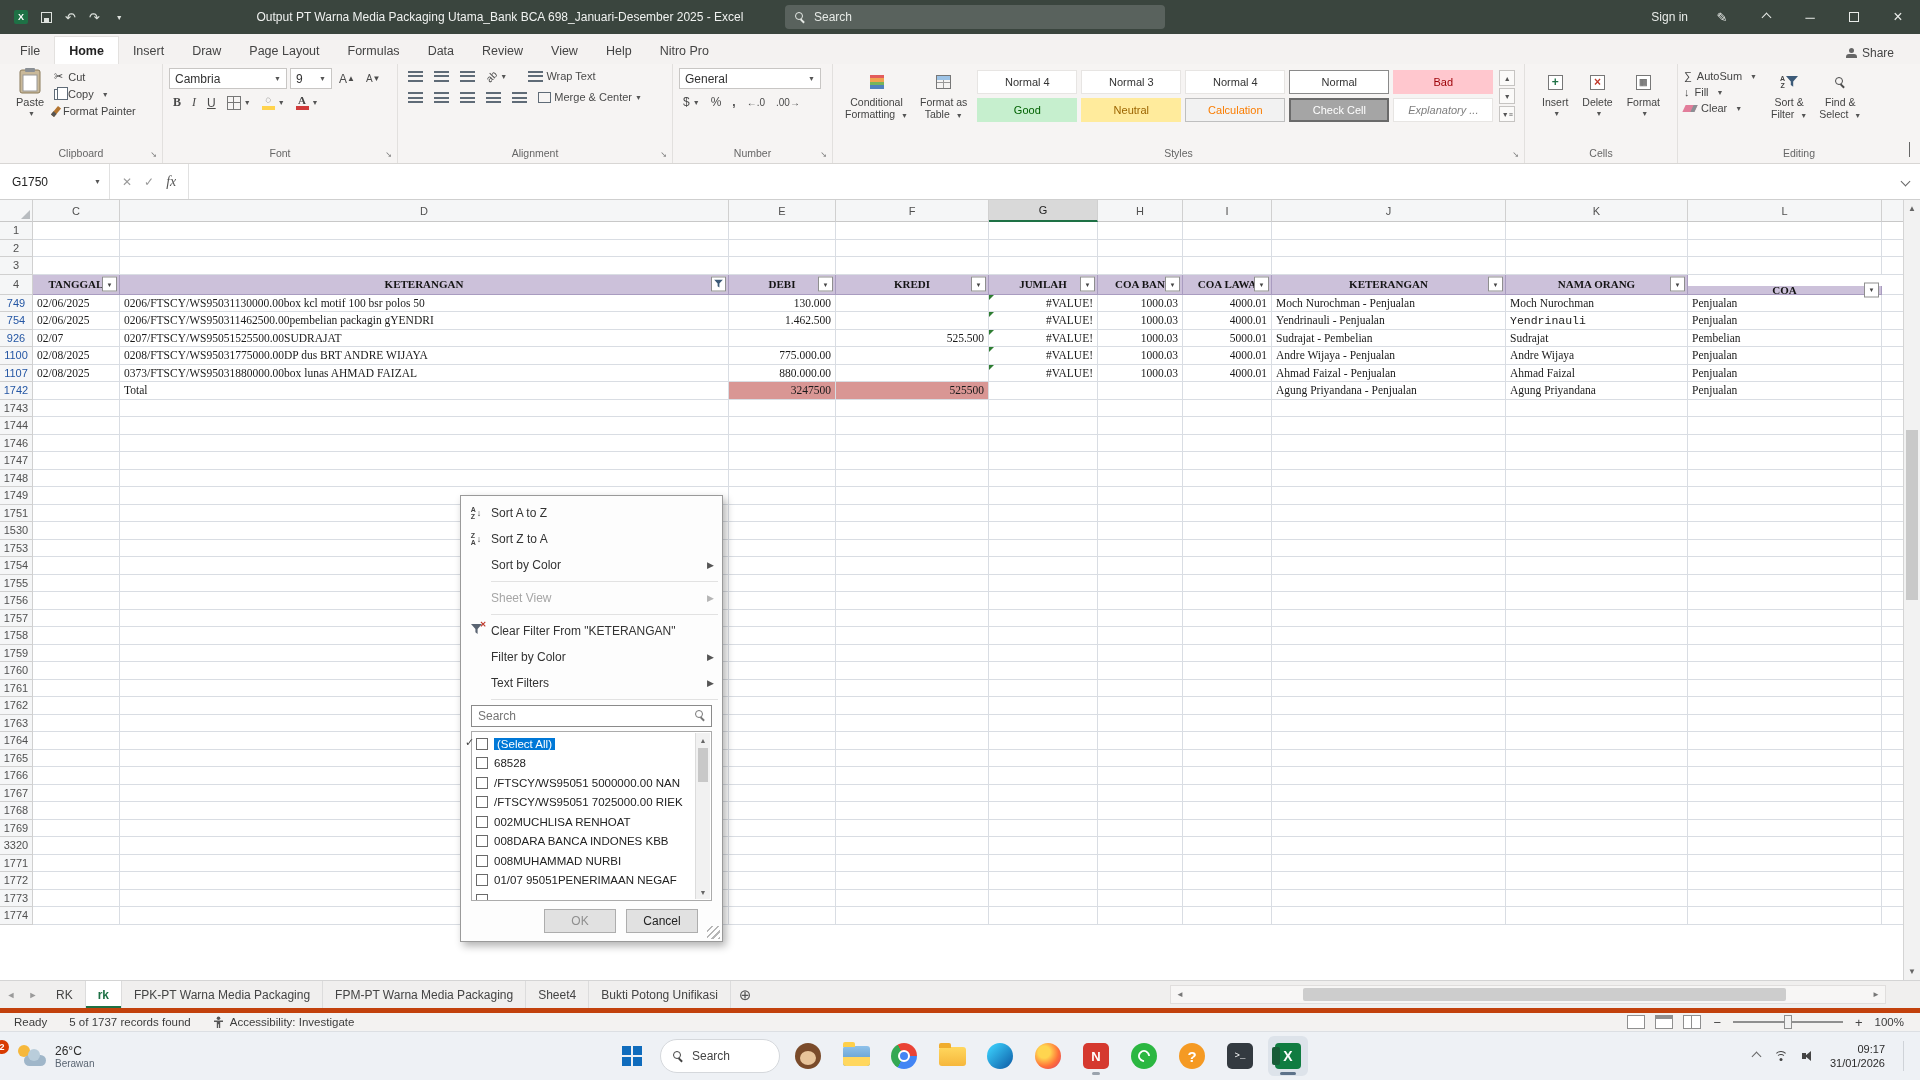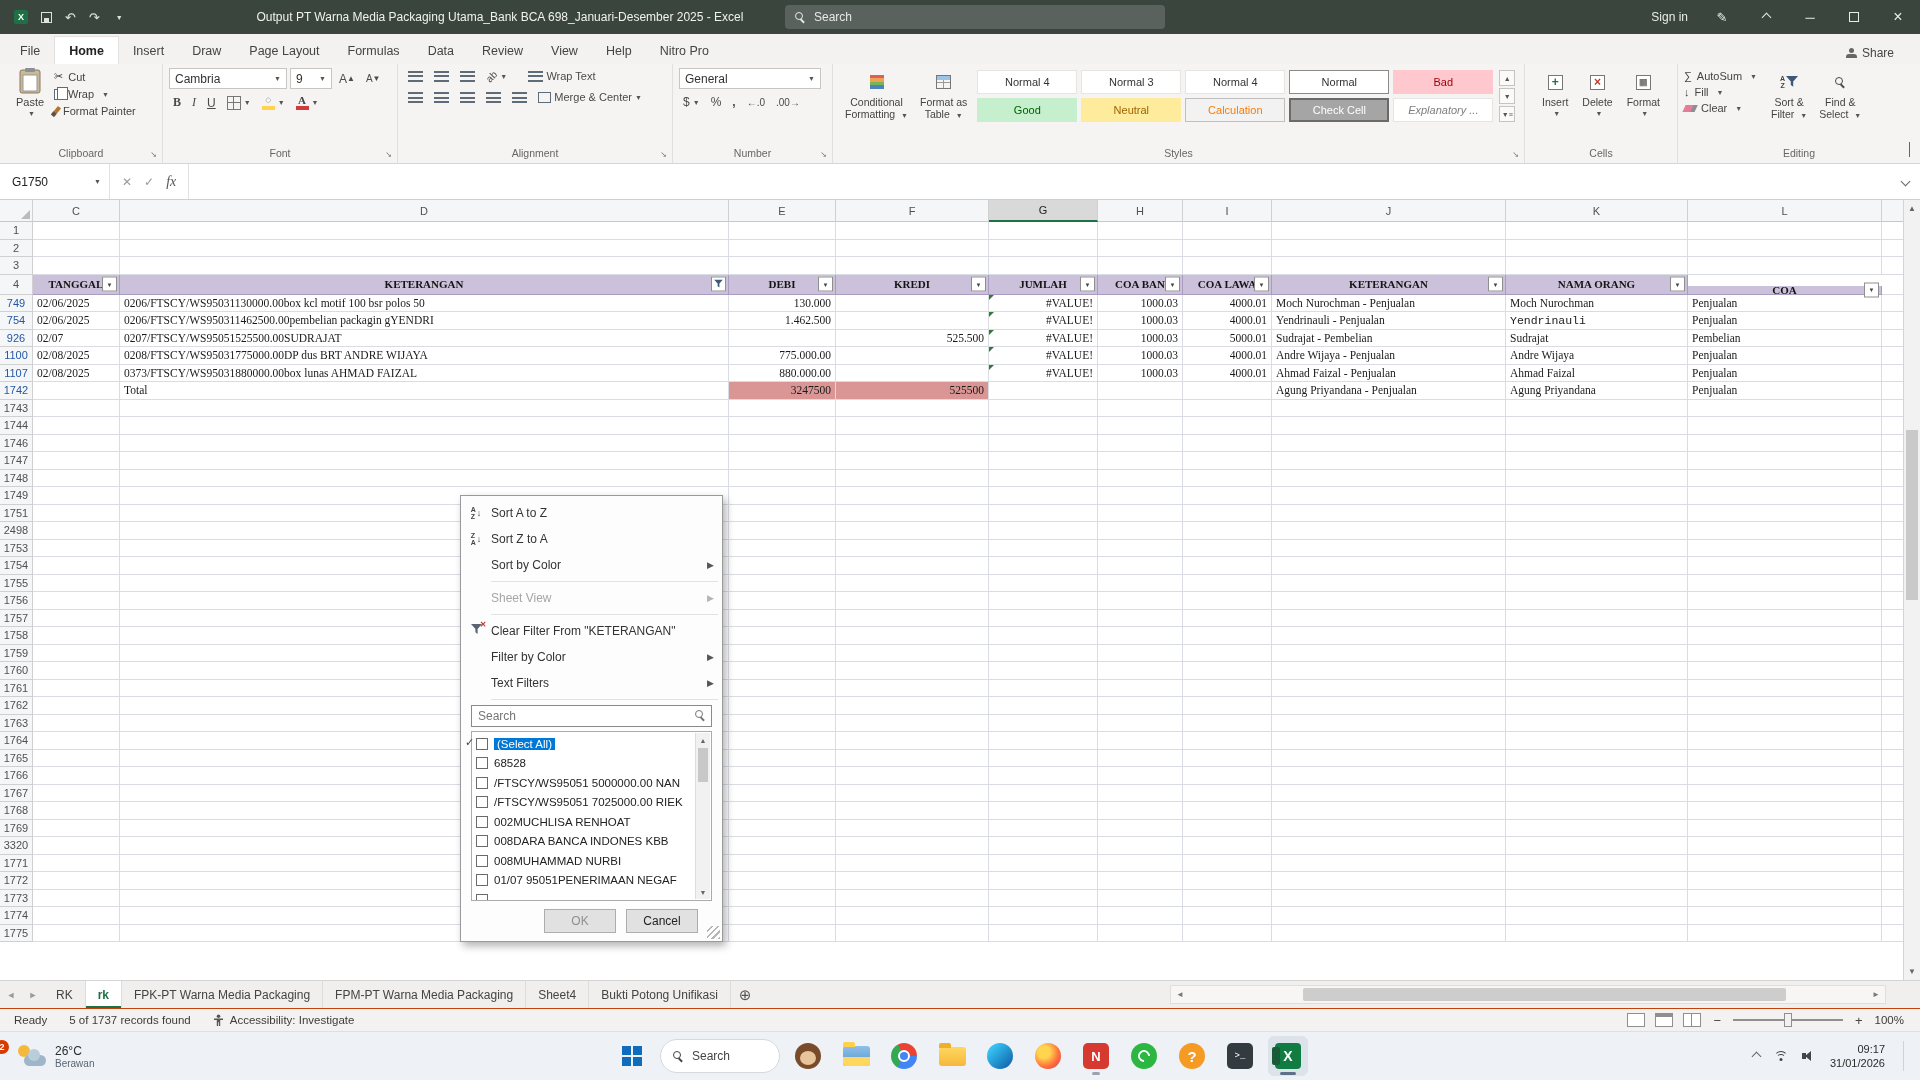--- a/index.html
+++ b/index.html
@@ -144,21 +144,21 @@
 #tabbar{position:absolute;top:980px;left:0;width:1920px;height:28px;background:#f0efee;border-top:1px solid #d4d4d4;display:flex;align-items:stretch;font-size:12px;position:absolute}
 .tab-nav{width:22px;display:flex;align-items:center;justify-content:center;color:#9a9a9a;font-size:9px}
 .stab{display:flex;align-items:center;padding:0 12px;color:#444;border-right:1px solid #dcdcdc;white-space:nowrap}
 .stab.active{background:#fff;color:#1e7145;font-weight:bold;box-shadow:inset 0 -2px 0 #1e7145}
 .addtab{width:28px;display:flex;align-items:center;justify-content:center;color:#555;font-size:15px}
 #hscroll{position:absolute;left:1170px;top:4px;width:716px;height:19px;background:#f7f6f5;border:1px solid #e0dedd;display:flex;align-items:center}
 .hs-arr{width:18px;text-align:center;color:#777;font-size:8px}
 .hs-track{flex:1;position:relative;height:100%}
 .hs-thumb{position:absolute;left:114px;width:483px;top:2px;bottom:2px;background:#cdcdcd;border-radius:2px}
 
-#statusbar{position:absolute;top:1008px;left:0;width:1920px;height:23px;background:#f3f2f1;border-top:1px solid #c2410c;display:flex;align-items:center;font-size:11.5px;color:#3c3c3c}
+#statusbar{position:absolute;top:1008px;left:0;width:1920px;height:23px;background:#f3f2f1;border-top:5px solid #c2410c;display:flex;align-items:center;font-size:11.5px;color:#3c3c3c}
 .sleft{display:flex;align-items:center;gap:22px;padding-left:14px}
 .sacc{display:flex;align-items:center;gap:6px}
 .sright{margin-left:auto;display:flex;align-items:center;gap:10px;padding-right:16px}
 .viewbtn{width:18px;height:14px;border:1px solid #8f8f8f;background:#fff}
 .viewbtn.v2{background:linear-gradient(#8f8f8f 0 3px,#fff 3px)}
 .viewbtn.v3{background:linear-gradient(90deg,#fff 0 7px,#8f8f8f 7px 8px,#fff 8px)}
 .ztrack{width:110px;height:2px;background:#8f8f8f;position:relative}
 .znotch{position:absolute;left:50%;top:-3px;width:1px;height:8px;background:#8f8f8f}
 .zthumb{position:absolute;left:51px;top:-6px;width:8px;height:14px;background:#f1f1f1;border:1px solid #8f8f8f}
 .zsign{font-size:13px;color:#444;padding:0 2px}
@@ -274,21 +274,21 @@
         <span>Paste</span>
         <span class="car">▼</span>
       </div>
       <div class="clip-col">
         <div class="clip-item">
             <span>✂</span>
             <span>Cut</span>
           </div>
         <div class="clip-item">
             <span class="copyico"></span>
-            <span>Wrap</span>
+            <span>Copy</span>
             <span class="car">▼</span>
           </div>
         <div class="clip-item">
             <span class="brushico"></span>
             <span>Format Painter</span>
           </div>
       </div>
     </div>
     <div class="rg-label">Clipboard</div>
     <div class="launcher">↘</div>
@@ -814,21 +814,21 @@
         <div class="gcell ar" style="width: 153px;"></div>
         <div class="gcell ar" style="width: 109px;"></div>
         <div class="gcell ar" style="width: 85px;"></div>
         <div class="gcell ar" style="width: 89px;"></div>
         <div class="gcell " style="width: 234px;"></div>
         <div class="gcell " style="width: 182px;"></div>
         <div class="gcell " style="width: 194px;"></div>
         <div class="gfill"></div>
       </div>
       <div class="grow">
-        <div class="rh">2498</div>
+        <div class="rh">1530</div>
         <div class="gcell " style="width: 87px;"></div>
         <div class="gcell " style="width: 609px;"></div>
         <div class="gcell ar" style="width: 107px;"></div>
         <div class="gcell ar" style="width: 153px;"></div>
         <div class="gcell ar" style="width: 109px;"></div>
         <div class="gcell ar" style="width: 85px;"></div>
         <div class="gcell ar" style="width: 89px;"></div>
         <div class="gcell " style="width: 234px;"></div>
         <div class="gcell " style="width: 182px;"></div>
         <div class="gcell " style="width: 194px;"></div>
@@ -1123,34 +1123,20 @@
         <div class="gcell ar" style="width: 109px;"></div>
         <div class="gcell ar" style="width: 85px;"></div>
         <div class="gcell ar" style="width: 89px;"></div>
         <div class="gcell " style="width: 234px;"></div>
         <div class="gcell " style="width: 182px;"></div>
         <div class="gcell " style="width: 194px;"></div>
         <div class="gfill"></div>
       </div>
       <div class="grow">
         <div class="rh">1774</div>
-        <div class="gcell " style="width: 87px;"></div>
-        <div class="gcell " style="width: 609px;"></div>
-        <div class="gcell ar" style="width: 107px;"></div>
-        <div class="gcell ar" style="width: 153px;"></div>
-        <div class="gcell ar" style="width: 109px;"></div>
-        <div class="gcell ar" style="width: 85px;"></div>
-        <div class="gcell ar" style="width: 89px;"></div>
-        <div class="gcell " style="width: 234px;"></div>
-        <div class="gcell " style="width: 182px;"></div>
-        <div class="gcell " style="width: 194px;"></div>
-        <div class="gfill"></div>
-      </div>
-      <div class="grow">
-        <div class="rh">1775</div>
         <div class="gcell " style="width: 87px;"></div>
         <div class="gcell " style="width: 609px;"></div>
         <div class="gcell ar" style="width: 107px;"></div>
         <div class="gcell ar" style="width: 153px;"></div>
         <div class="gcell ar" style="width: 109px;"></div>
         <div class="gcell ar" style="width: 85px;"></div>
         <div class="gcell ar" style="width: 89px;"></div>
         <div class="gcell " style="width: 234px;"></div>
         <div class="gcell " style="width: 182px;"></div>
         <div class="gcell " style="width: 194px;"></div>

